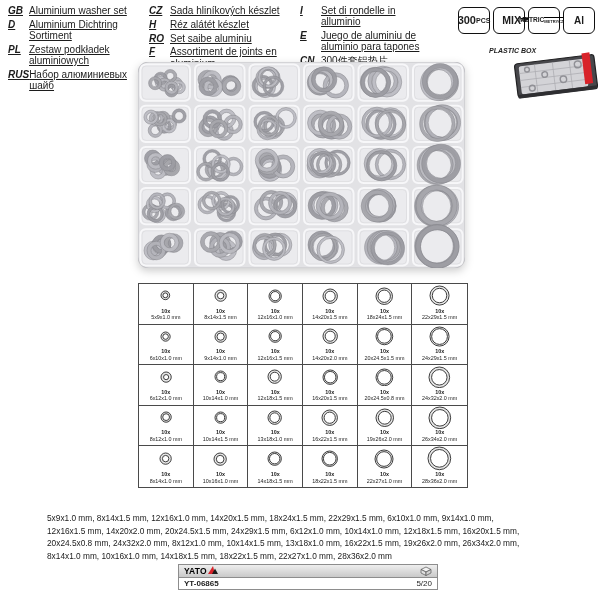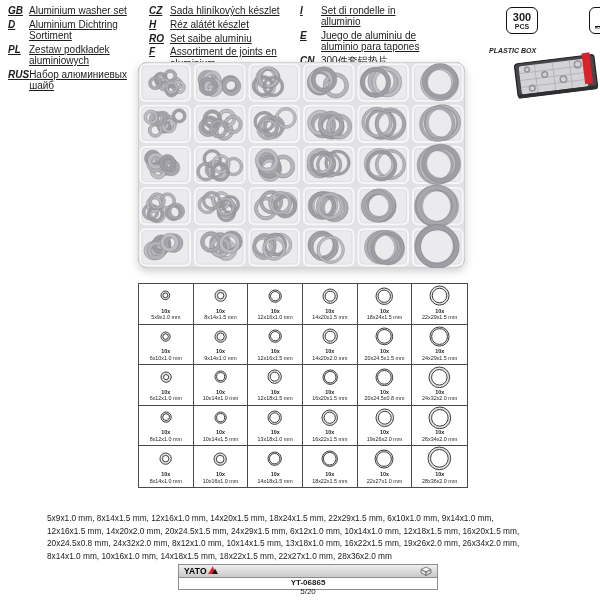--- a/index.html
+++ b/index.html
@@ -13,34 +13,34 @@
   #lang-col-1 { left:8px;   width:142px; }
   #lang-col-2 { left:149px; width:146px; }
   #lang-col-3 { left:300px; width:132px; }
   .lang-row { display:flex; align-items:flex-start; margin-bottom:2.6px;
               font-size:10px; line-height:1.12;text-decoration:underline; }
   .lang-code { font-weight:bold; font-style:italic; flex:0 0 21px; }
   .lang-label { flex:1; }
   
   #badges { position:absolute; left:458px; top:7px; display:flex; gap:3px; }
   .badge { width:30px; height:25px; border:1.7px solid #101010; border-radius:6px;
-           background:#fff; display:flex; flex-direction:column; align-items:center;
-           justify-content:center; text-align:center;margin-left:48px; }
+           background:#fff; display:flex; flex-direction:row; align-items:center;
+           justify-content:center; text-align:center; }
   .badge .b1 { font-weight:bold; line-height:1; }
   .badge-pcs .b1 { font-size:11px; }
   .badge-pcs .b2 { font-size:7px; font-weight:bold; line-height:1; }
   .badge-mix .b1 { font-size:10.5px;padding-left:32px; }
   .badge-mix .b2 { font-size:3.1px; font-weight:bold; line-height:1.2;
                    border-top:0.6px solid #000; padding-top:0.5px; }
   .badge-mix .b3 { font-size:3.1px; font-weight:bold; line-height:1.2;
                    border-top:0.6px solid #000; }
   .badge-metric .b1 { font-size:6.6px; }
   .badge-metric .b2 { font-size:4px; font-weight:bold; line-height:1.3;
                       border-top:0.7px solid #000; margin-top:1px; padding-top:1px; }
-  .badge-al .b1 { font-size:14px; }
+  .badge-al .b1 { font-size:10px; }
   
   #plastic-box-label { position:absolute; left:489px; top:47px; font-size:7px;
                        font-weight:bold; font-style:italic; color:#222; }
   #mini-box { position:absolute; left:511px; top:52px; }
   
   #photo { position:absolute; left:138px; top:62px; width:327px; height:206px; }
   #photo svg { filter:drop-shadow(0 3px 4px rgba(0,0,0,0.20)); }
   
   #size-table { position:absolute; left:138px; top:283px; width:330px; height:205px;
                 display:grid; grid-template-columns:repeat(6,1fr);
@@ -57,21 +57,21 @@
   
   #sizes-paragraph { position:absolute; left:47px; top:504px; width:486px;
                      font-size:8.3px; line-height:1.5; color:#1a1a1a; }
   
   #footer-bar { position:absolute; left:178px; top:564px; width:260px;
                 border:1px solid #8d8d8d; box-sizing:border-box; background:#fff; }
   .fb-head { height:11.5px; background:linear-gradient(#eeeeee,#c9c9c9);
              border-bottom:1px solid #8d8d8d; display:flex; align-items:center;
              justify-content:space-between; padding:0 5px; }
   .fb-row  { height:11.5px; display:flex; align-items:center;
-             justify-content:space-between; padding:0 5px;flex-direction:column; }
+             justify-content:space-between; padding:0 5px; }
   .brand { display:flex; align-items:center; gap:1.5px; font-weight:bold;
            font-size:8.5px; letter-spacing:0.2px; color:#000; }
   .sku { font-weight:bold; font-size:8px; }
   .packing { font-size:8px; }
 </style>
 </head>
 <body>
 
 <div class="lang-col" id="lang-col-1">
     <div class="lang-row">

